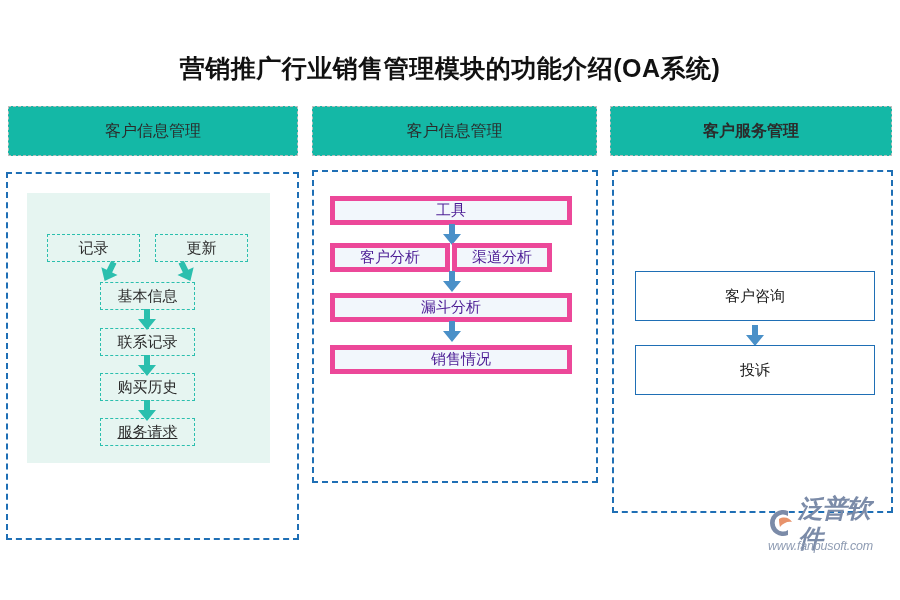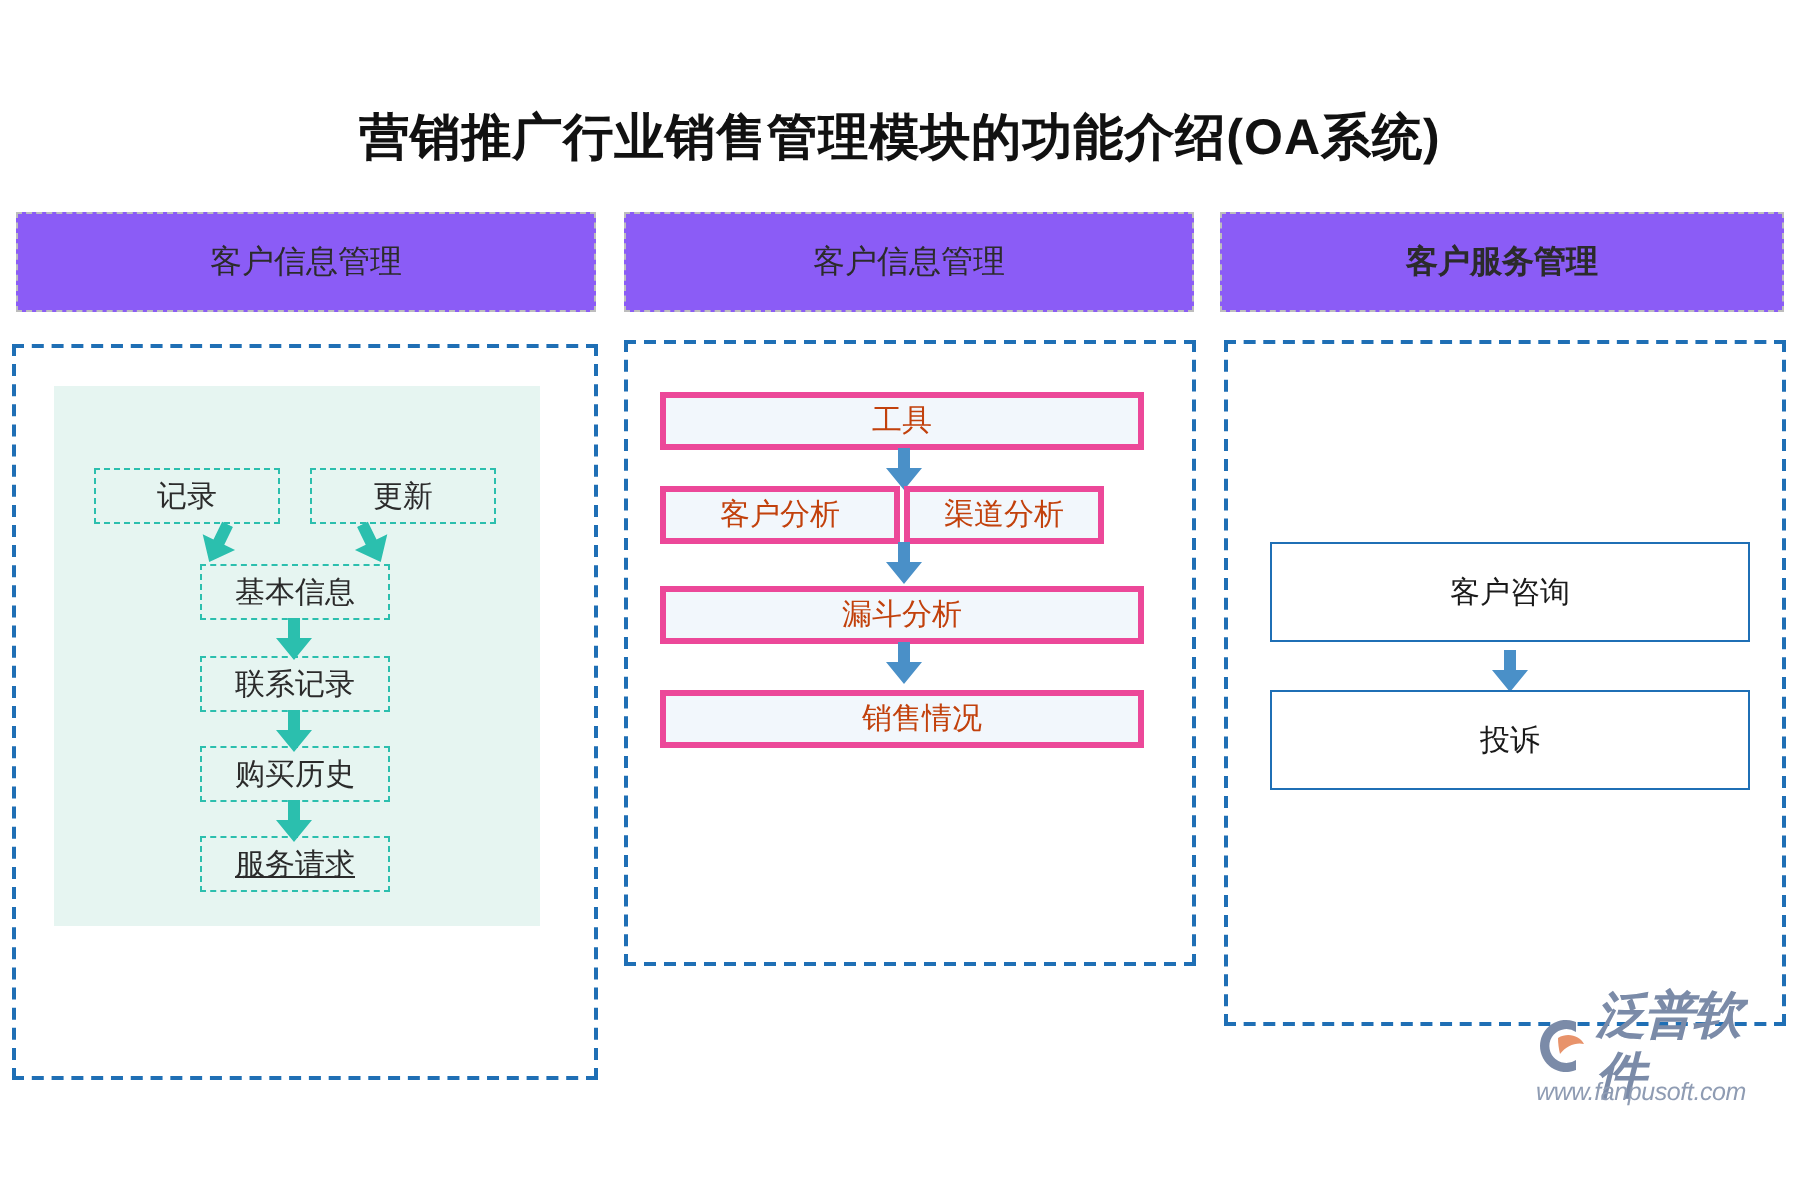--- a/index.html
+++ b/index.html
@@ -27,21 +27,21 @@
     color: #111111;
     letter-spacing: 0.5px;
     white-space: nowrap;
   }
 
   
   .col-header {
     position: absolute;
     top: 106px;
     height: 50px;
-    background: #8b5cf6;
+    background: #14b8a6;
     border: 1px dashed #bdbdbd;
     box-sizing: border-box;
     display: flex;
     align-items: center;
     justify-content: center;
     font-size: 16px;
     color: #2b2b2b;
   }
   #col-header-0 { left: 8px;   width: 290px; }
   #col-header-1 { left: 312px; width: 285px; }
@@ -80,23 +80,23 @@
   }
 
   
   .node.teal {
     border: 1px dashed #2BBFAE;
     background: transparent;
     color: #2b2b2b;
   }
   
   .node.blue {
-    border: 3px solid #ec4899;
+    border: 5px solid #ec4899;
     background: #f2f7fc;
-    color: #c2410c;
+    color: #4c1d95;
     text-align: center;
   }
   
   .node.plain {
     border: 1px solid #1F6FB5;
     background: #ffffff;
     color: #1a1a1a;
   }
 
   

